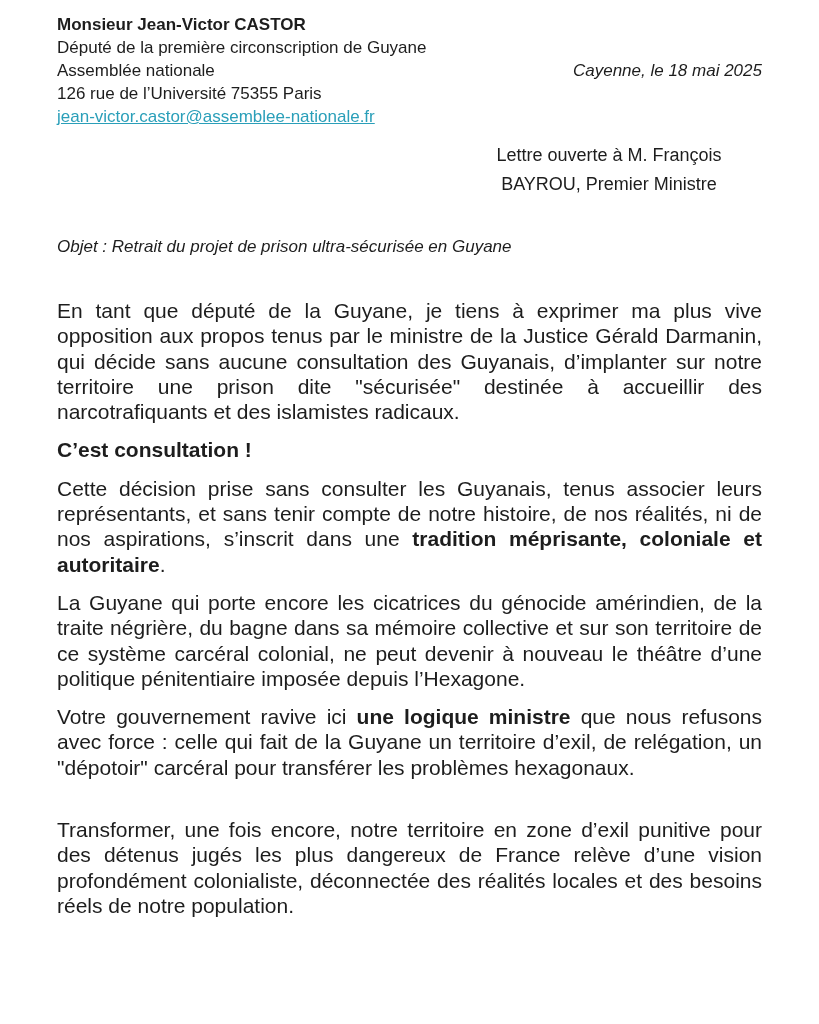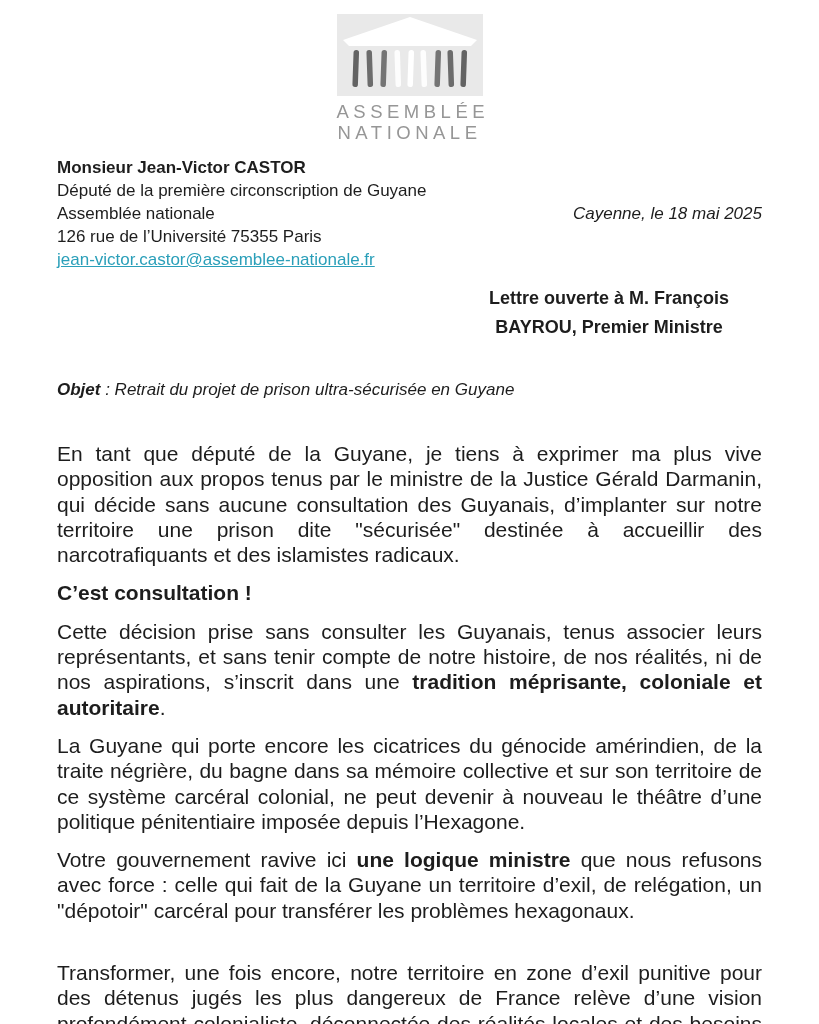--- a/index.html
+++ b/index.html
@@ -38,63 +38,42 @@
   .sender-section{position:relative;margin-top:13px;font-size:17px;line-height:23px;}
   .sender-name{font-weight:bold;}
   .email-link{color:var(--link);text-decoration:underline;cursor:pointer;}
   .dateline{position:absolute;top:46px;right:0;font-size:17px;line-height:23px;font-style:italic;}
 
   
   .heading{
     width:306px;
     margin:13px 0 0 auto;
     text-align:center;
-    font-weight:bold;
+    font-weight:normal;
     font-size:18px;
     line-height:29px;
   }
 
   
   .objet{margin-top:36px;font-style:italic;font-size:17px;line-height:23px;}
-  .objet-label{font-weight:bold;}
+  .objet-label{font-weight:normal;}
 
   
   .letter-body{margin-top:40px;font-size:21px;line-height:25.3px;text-align:justify;}
   .letter-body p{margin:13px 0 0;}
   .letter-body p:first-child{margin-top:0;}
   .letter-body p:last-child{margin-top:37px;}
   .b{font-weight:bold;}
 </style>
 </head>
 <body>
 
 <div class="page">
   <div class="content">
 
-    <div class="logo-wrap">
-      <svg class="logo-svg" width="146" height="82" viewBox="0 0 146 82" aria-hidden="true">
-        <rect x="0" y="0" width="146" height="82" fill="#e9e9e9"></rect>
-
-        <polygon points="73,3 140,26 134,32 12,32 6,26" fill="#ffffff"></polygon>
-
-        <rect x="16" y="36" width="5.5" height="37" rx="2.7" fill="#636363" transform="rotate(2 19 54)"></rect>
-        <rect x="30" y="36" width="5.5" height="37" rx="2.7" fill="#6c6c6c" transform="rotate(-2 33 54)"></rect>
-        <rect x="44" y="36" width="5.5" height="37" rx="2.7" fill="#747474" transform="rotate(2 47 54)"></rect>
-        <rect x="58" y="36" width="5.5" height="37" rx="2.7" fill="#fdfdfd" transform="rotate(-2 61 54)"></rect>
-        <rect x="71" y="36" width="5.5" height="37" rx="2.7" fill="#ffffff" transform="rotate(2 74 54)"></rect>
-        <rect x="84" y="36" width="5.5" height="37" rx="2.7" fill="#fdfdfd" transform="rotate(-2 87 54)"></rect>
-        <rect x="98" y="36" width="5.5" height="37" rx="2.7" fill="#747474" transform="rotate(2 101 54)"></rect>
-        <rect x="111" y="36" width="5.5" height="37" rx="2.7" fill="#6c6c6c" transform="rotate(-2 114 54)"></rect>
-        <rect x="124" y="36" width="5.5" height="37" rx="2.7" fill="#636363" transform="rotate(2 127 54)"></rect>
-      </svg>
-      <div class="logo-text">
-        <div>ASSEMBLÉE</div>
-        <div>NATIONALE</div>
-      </div>
-    </div>
 
     <div class="sender-section">
       <div class="sender-name">Monsieur Jean-Victor CASTOR</div>
       <div>Député de la première circonscription de Guyane</div>
       <div>Assemblée nationale</div>
       <div>126 rue de l’Université 75355 Paris</div>
       <div>
         <a class="email-link" href="jean-victor.castor@assemblee-nationale.fr">jean-victor.castor@assemblee-nationale.fr</a>
       </div>
       <div class="dateline">Cayenne, le 18 mai 2025</div>

